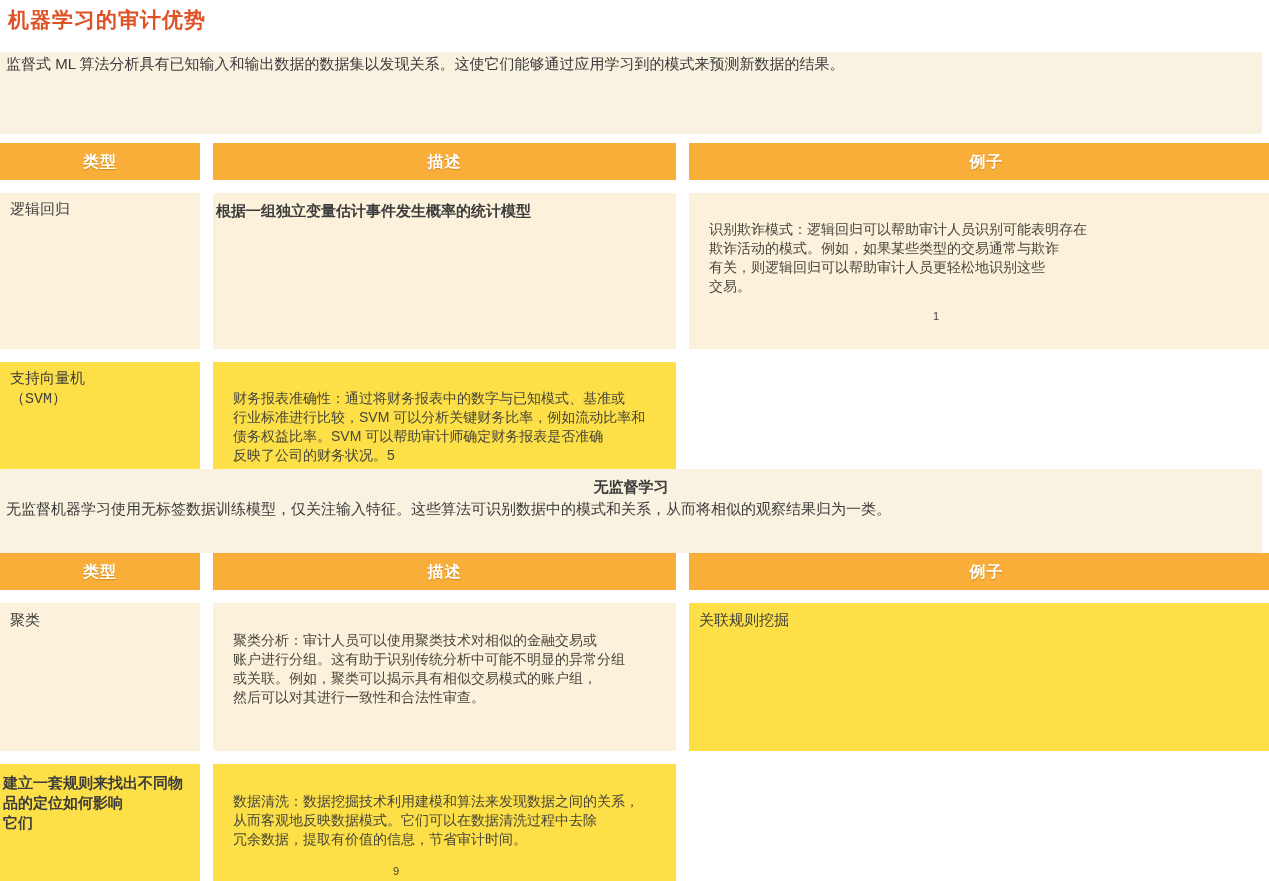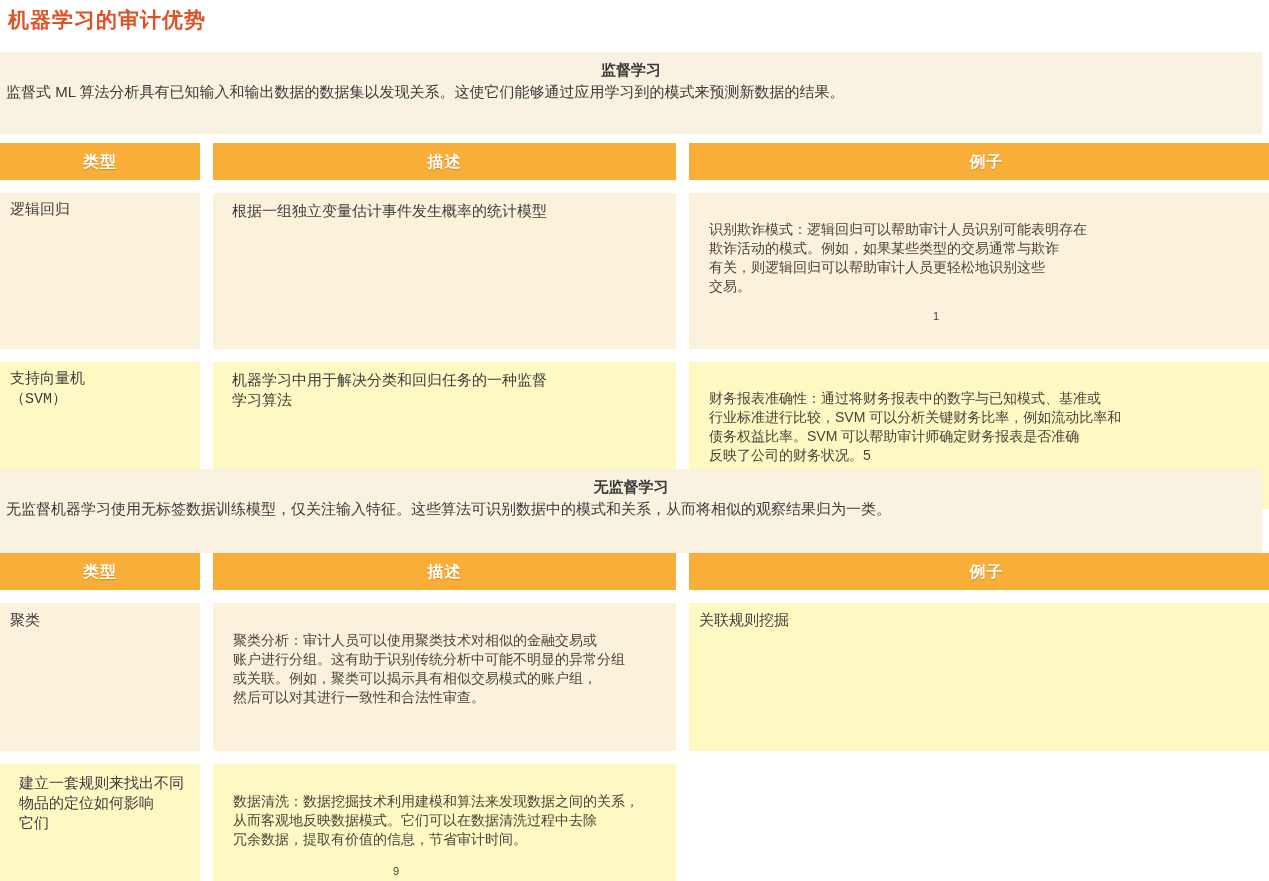--- a/index.html
+++ b/index.html
@@ -47,23 +47,23 @@
     text-align:center;line-height:37px;height:37px;
     text-shadow:0 1px 1px rgba(175,108,0,.55);
     letter-spacing:1px;
   }
   .cell{
     font-size:15px;line-height:20px;
     padding:8px 8px 8px 10px;
     white-space:pre-line;
   }
   .row-light{background:#fcf2dc;}
-  .row-peach{background:#fef9c3;}
+  .row-peach{background:#fde047;}
   .cell-type{color:#3f3f3f;font-family:Liberation Mono, monospace;}
-  .cell-desc{font-weight:normal;color:#3c3c3c;padding-left:19px;}
+  .cell-desc{font-weight:bold;color:#3c3c3c;padding-left:3px;}
   .cell-example{font-size:14px;line-height:19px;color:#47453c;padding-left:20px;}
   .t1r1{min-height:109px;}
   .t1r2{min-height:131px;}
   .t2r1{min-height:131px;}
   .t2r2{min-height:117px;}
   .t2 .cell{padding-top:9px;}
   .footnote-mark{
     font-size:11px;color:#3f3f3f;line-height:12px;
     white-space:normal;
   }
@@ -71,43 +71,40 @@
   .fn-b{margin:16px 0 0 160px;}
 </style>
 </head>
 <body>
 
 <div class="page">
 
   <div class="doc-title">机器学习的审计优势</div>
 
   <div class="band band-1">
-    <div class="section-heading">监督学习</div>
     <div class="section-desc">监督式 ML 算法分析具有已知输入和输出数据的数据集以发现关系。这使它们能够通过应用学习到的模式来预测新数据的结果。</div>
   </div>
 
   <div class="ml-table table-1">
     <div class="hcell">类型</div>
     <div class="hcell">描述</div>
     <div class="hcell">例子</div>
 
     <div class="cell cell-type row-light t1r1">逻辑回归</div>
     <div class="cell cell-desc row-light t1r1">根据一组独立变量估计事件发生概率的统计模型</div>
     <div class="cell cell-example row-light t1r1">
       <span>识别欺诈模式：逻辑回归可以帮助审计人员识别可能表明存在
 欺诈活动的模式。例如，如果某些类型的交易通常与欺诈
 有关，则逻辑回归可以帮助审计人员更轻松地识别这些
 交易。</span>
       <div class="footnote-mark fn-a">1</div>
     </div>
 
     <div class="cell cell-type row-peach t1r2">支持向量机
 （SVM）</div>
-    <div class="cell cell-desc row-peach t1r2">机器学习中用于解决分类和回归任务的一种监督
-学习算法</div>
     <div class="cell cell-example row-peach t1r2">
       <span>财务报表准确性：通过将财务报表中的数字与已知模式、基准或
 行业标准进行比较，SVM 可以分析关键财务比率，例如流动比率和
 债务权益比率。SVM 可以帮助审计师确定财务报表是否准确
 反映了公司的财务状况。5</span>
     </div>
   </div>
 
   <div class="band band-2">
     <div class="section-heading">无监督学习</div>

